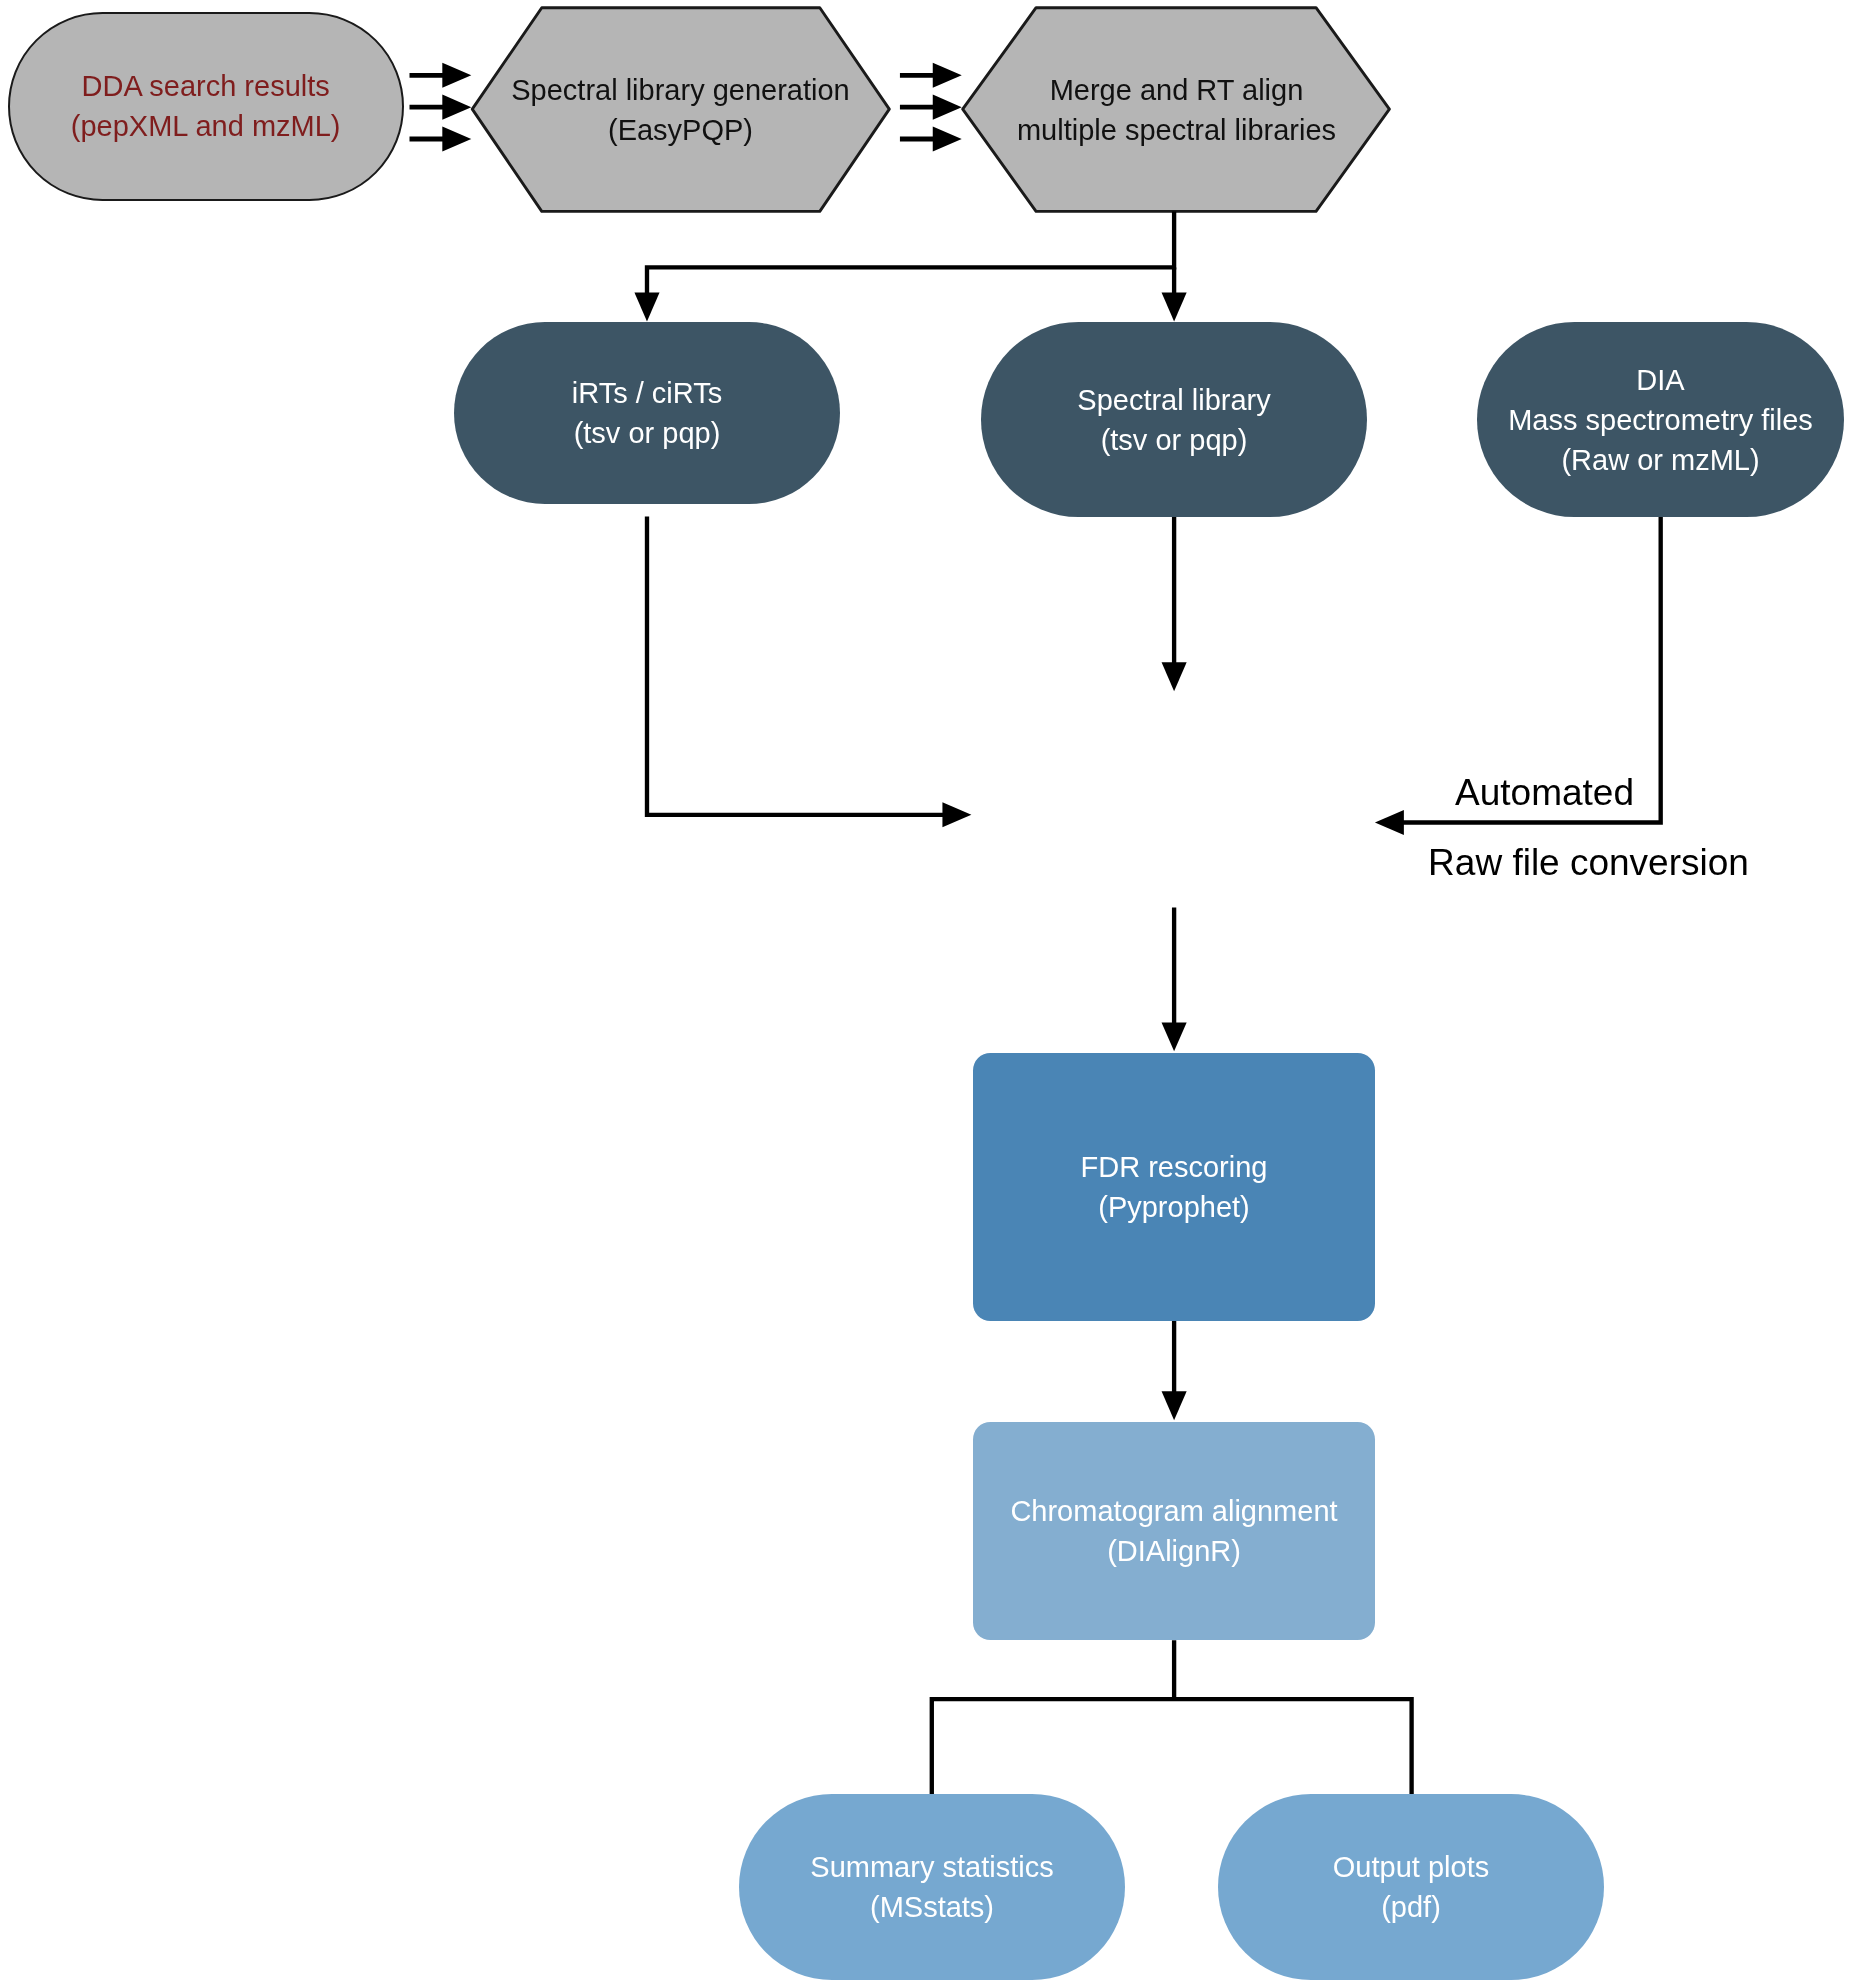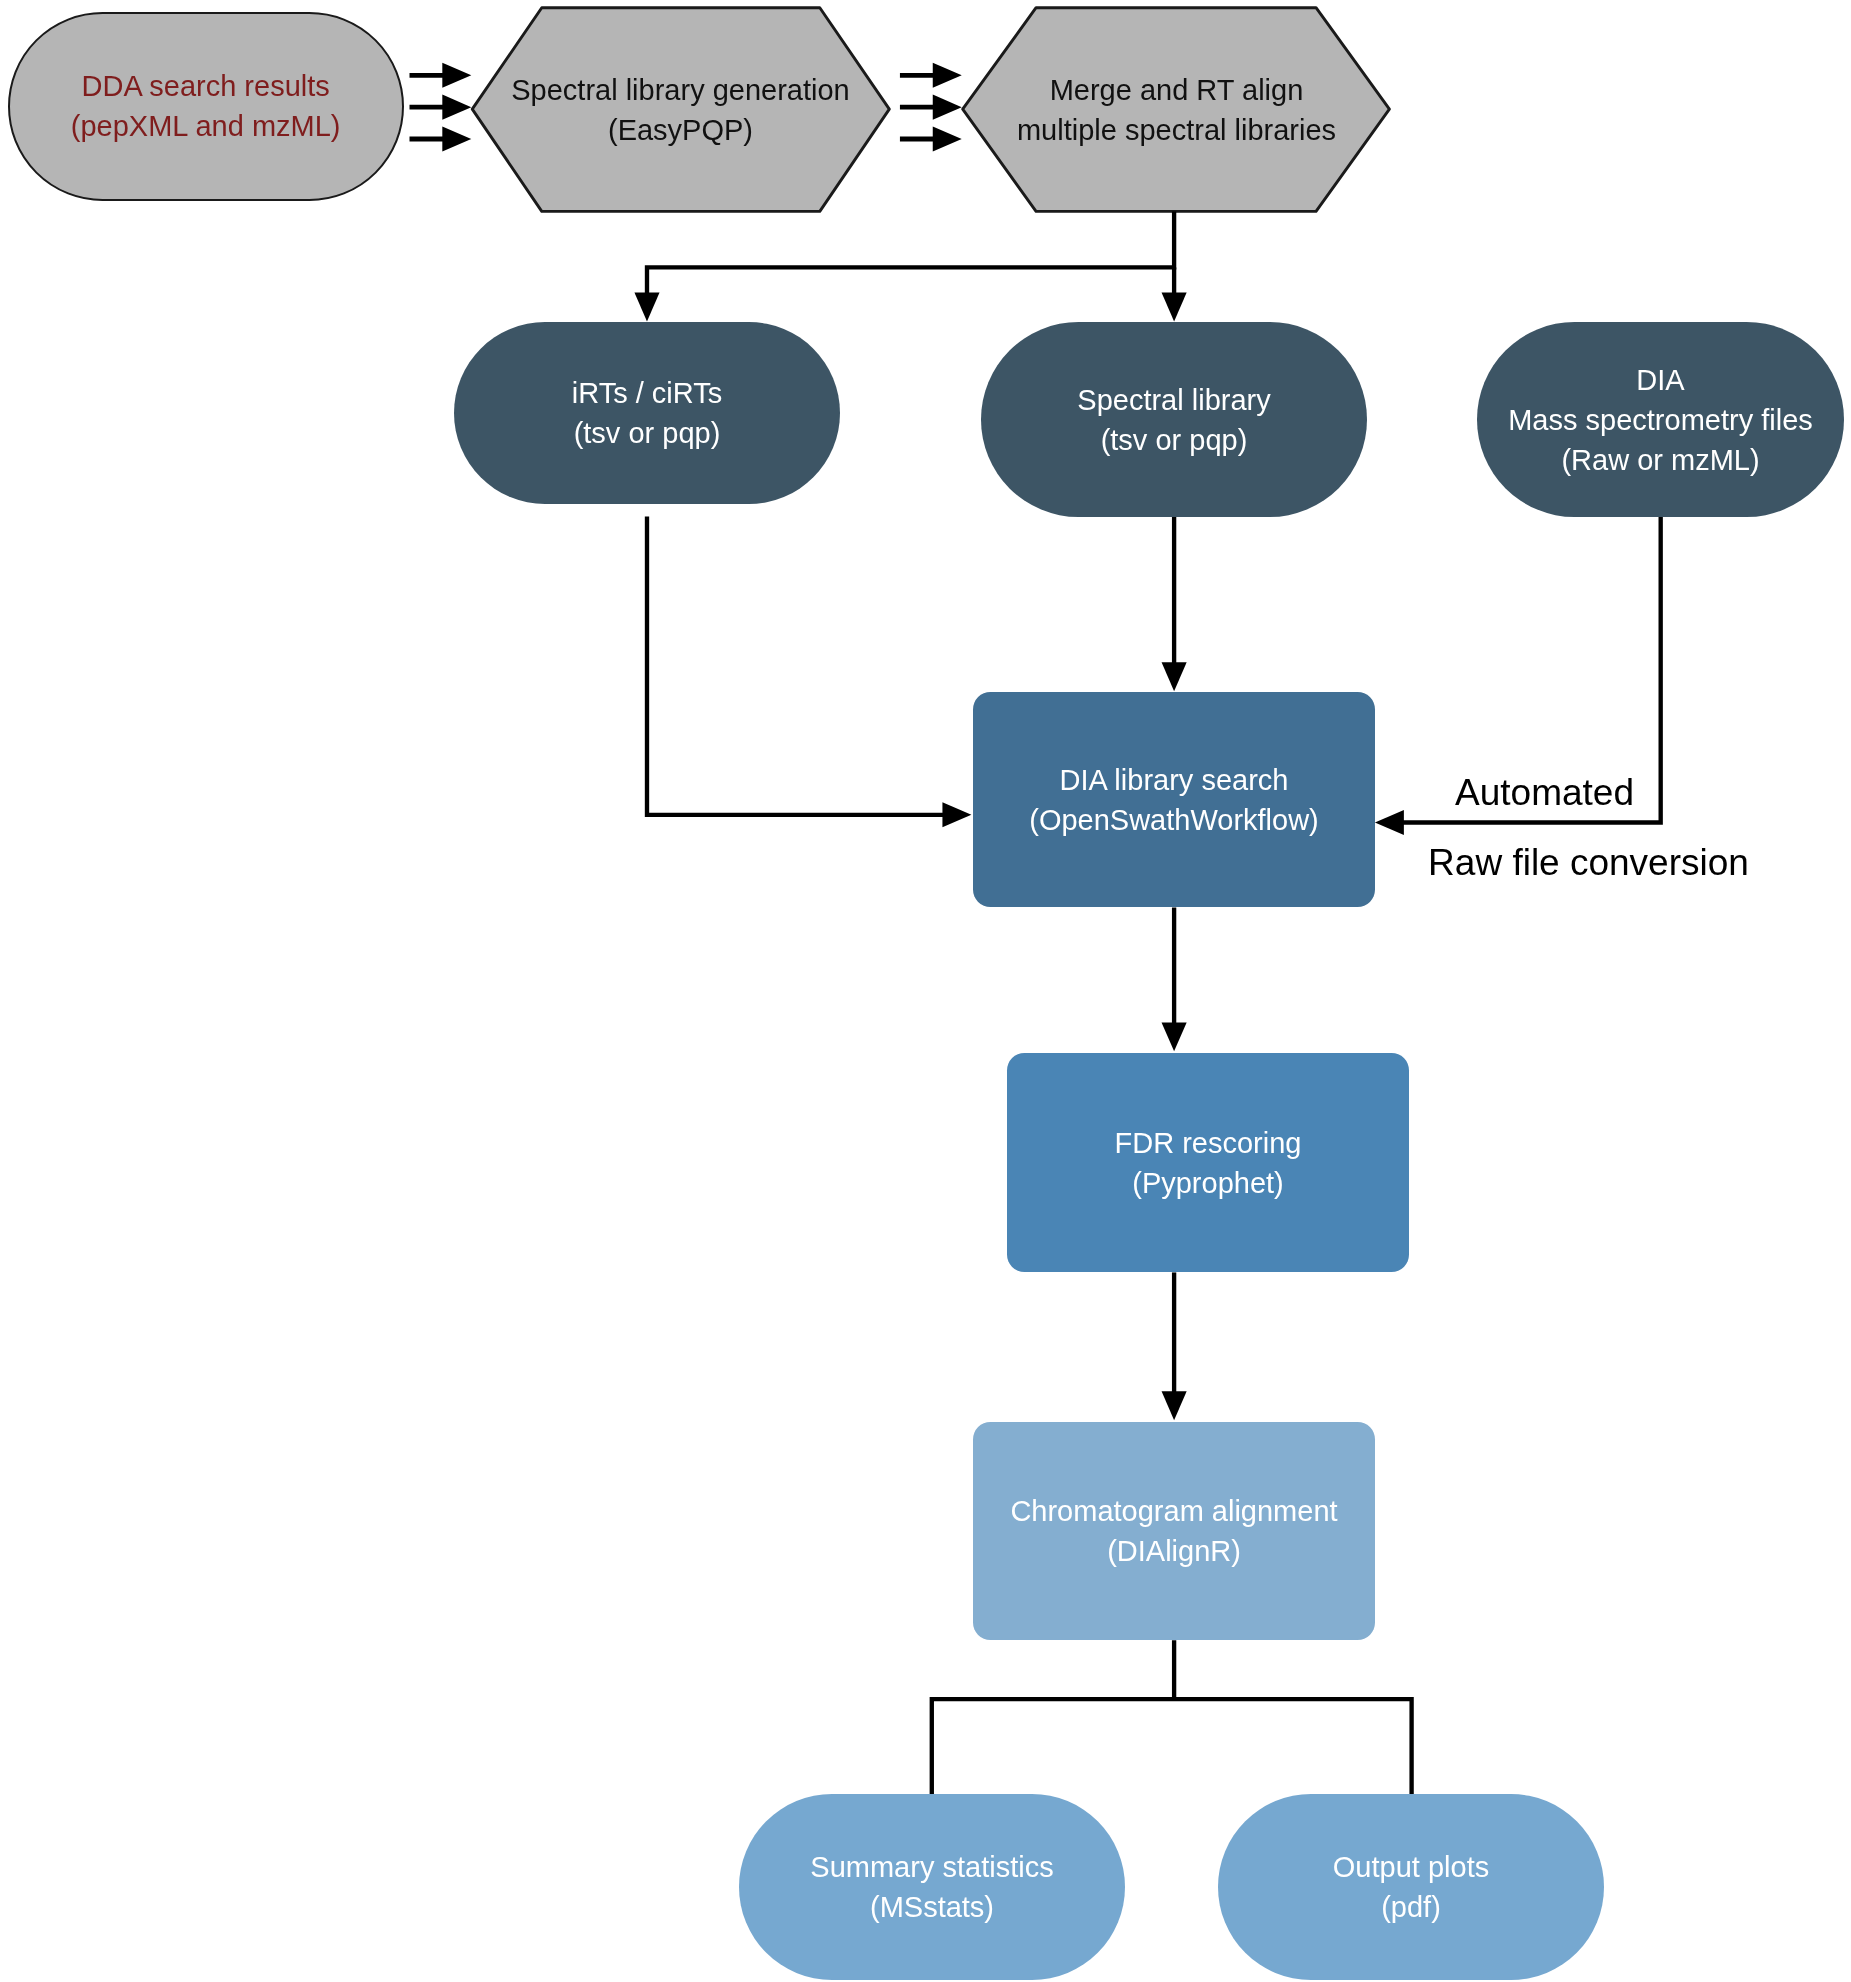--- a/index.html
+++ b/index.html
@@ -170,33 +170,29 @@
     <span>Spectral library</span>
     <span>(tsv or pqp)</span>
   </div>
 
   <div class="node dark-stadium" style="left:1477px; top:322px; width:367px; height:195px;">
     <span>DIA</span>
     <span>Mass spectrometry files</span>
     <span>(Raw or mzML)</span>
   </div>
 
-  <div class="node blue-box-1" style="left:973px; top:692px; width:402px; height:215px;">
-    <span>DIA library search</span>
-    <span>(OpenSwathWorkflow)</span>
-  </div>
 
   <div class="annotation" style="left:1390px; top:772px; width:309px;">
     <span>Automated</span>
   </div>
   <div class="annotation" style="left:1381px; top:842px; width:415px;">
     <span>Raw file conversion</span>
   </div>
 
-  <div class="node blue-box-2" style="left:1007px; top:1053px; width:402px; height:219px;">
+  <div class="node blue-box-2" style="left:973px; top:1053px; width:402px; height:268px;">
     <span>FDR rescoring</span>
     <span>(Pyprophet)</span>
   </div>
 
   <div class="node blue-box-3" style="left:973px; top:1422px; width:402px; height:218px;">
     <span>Chromatogram alignment</span>
     <span>(DIAlignR)</span>
   </div>
 
   <div class="node light-stadium" style="left:739px; top:1794px; width:386px; height:186px;">

